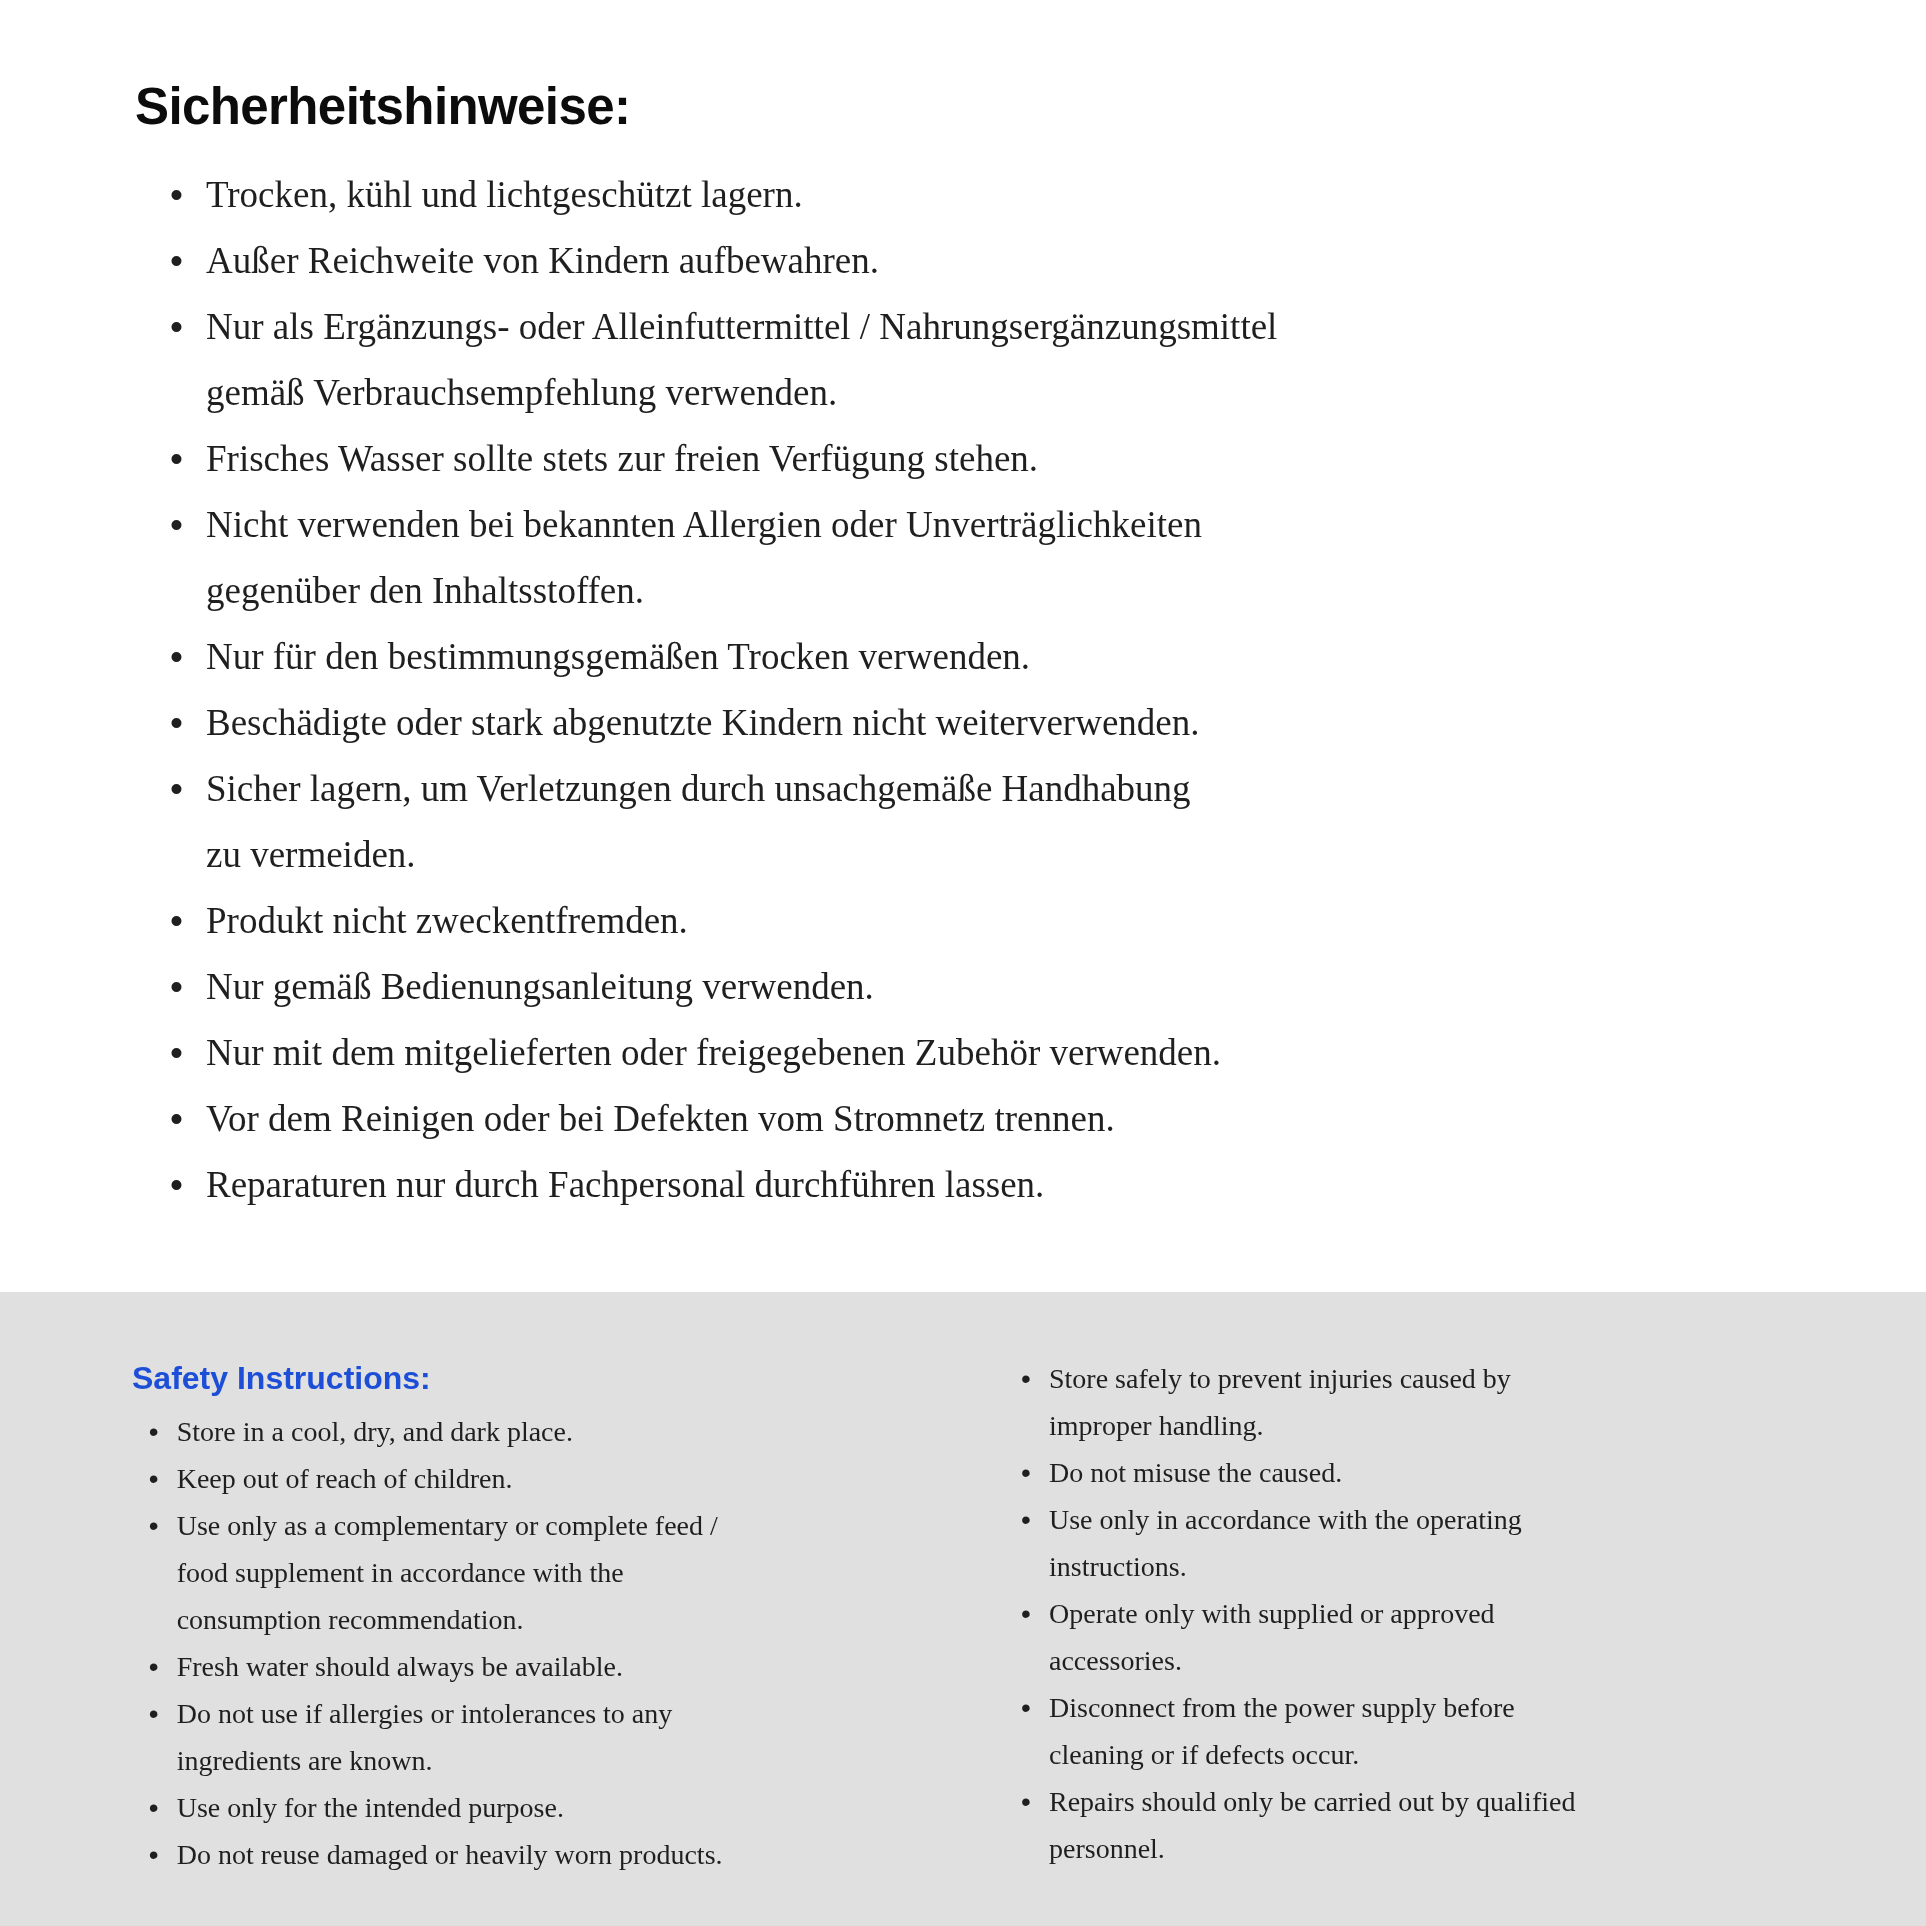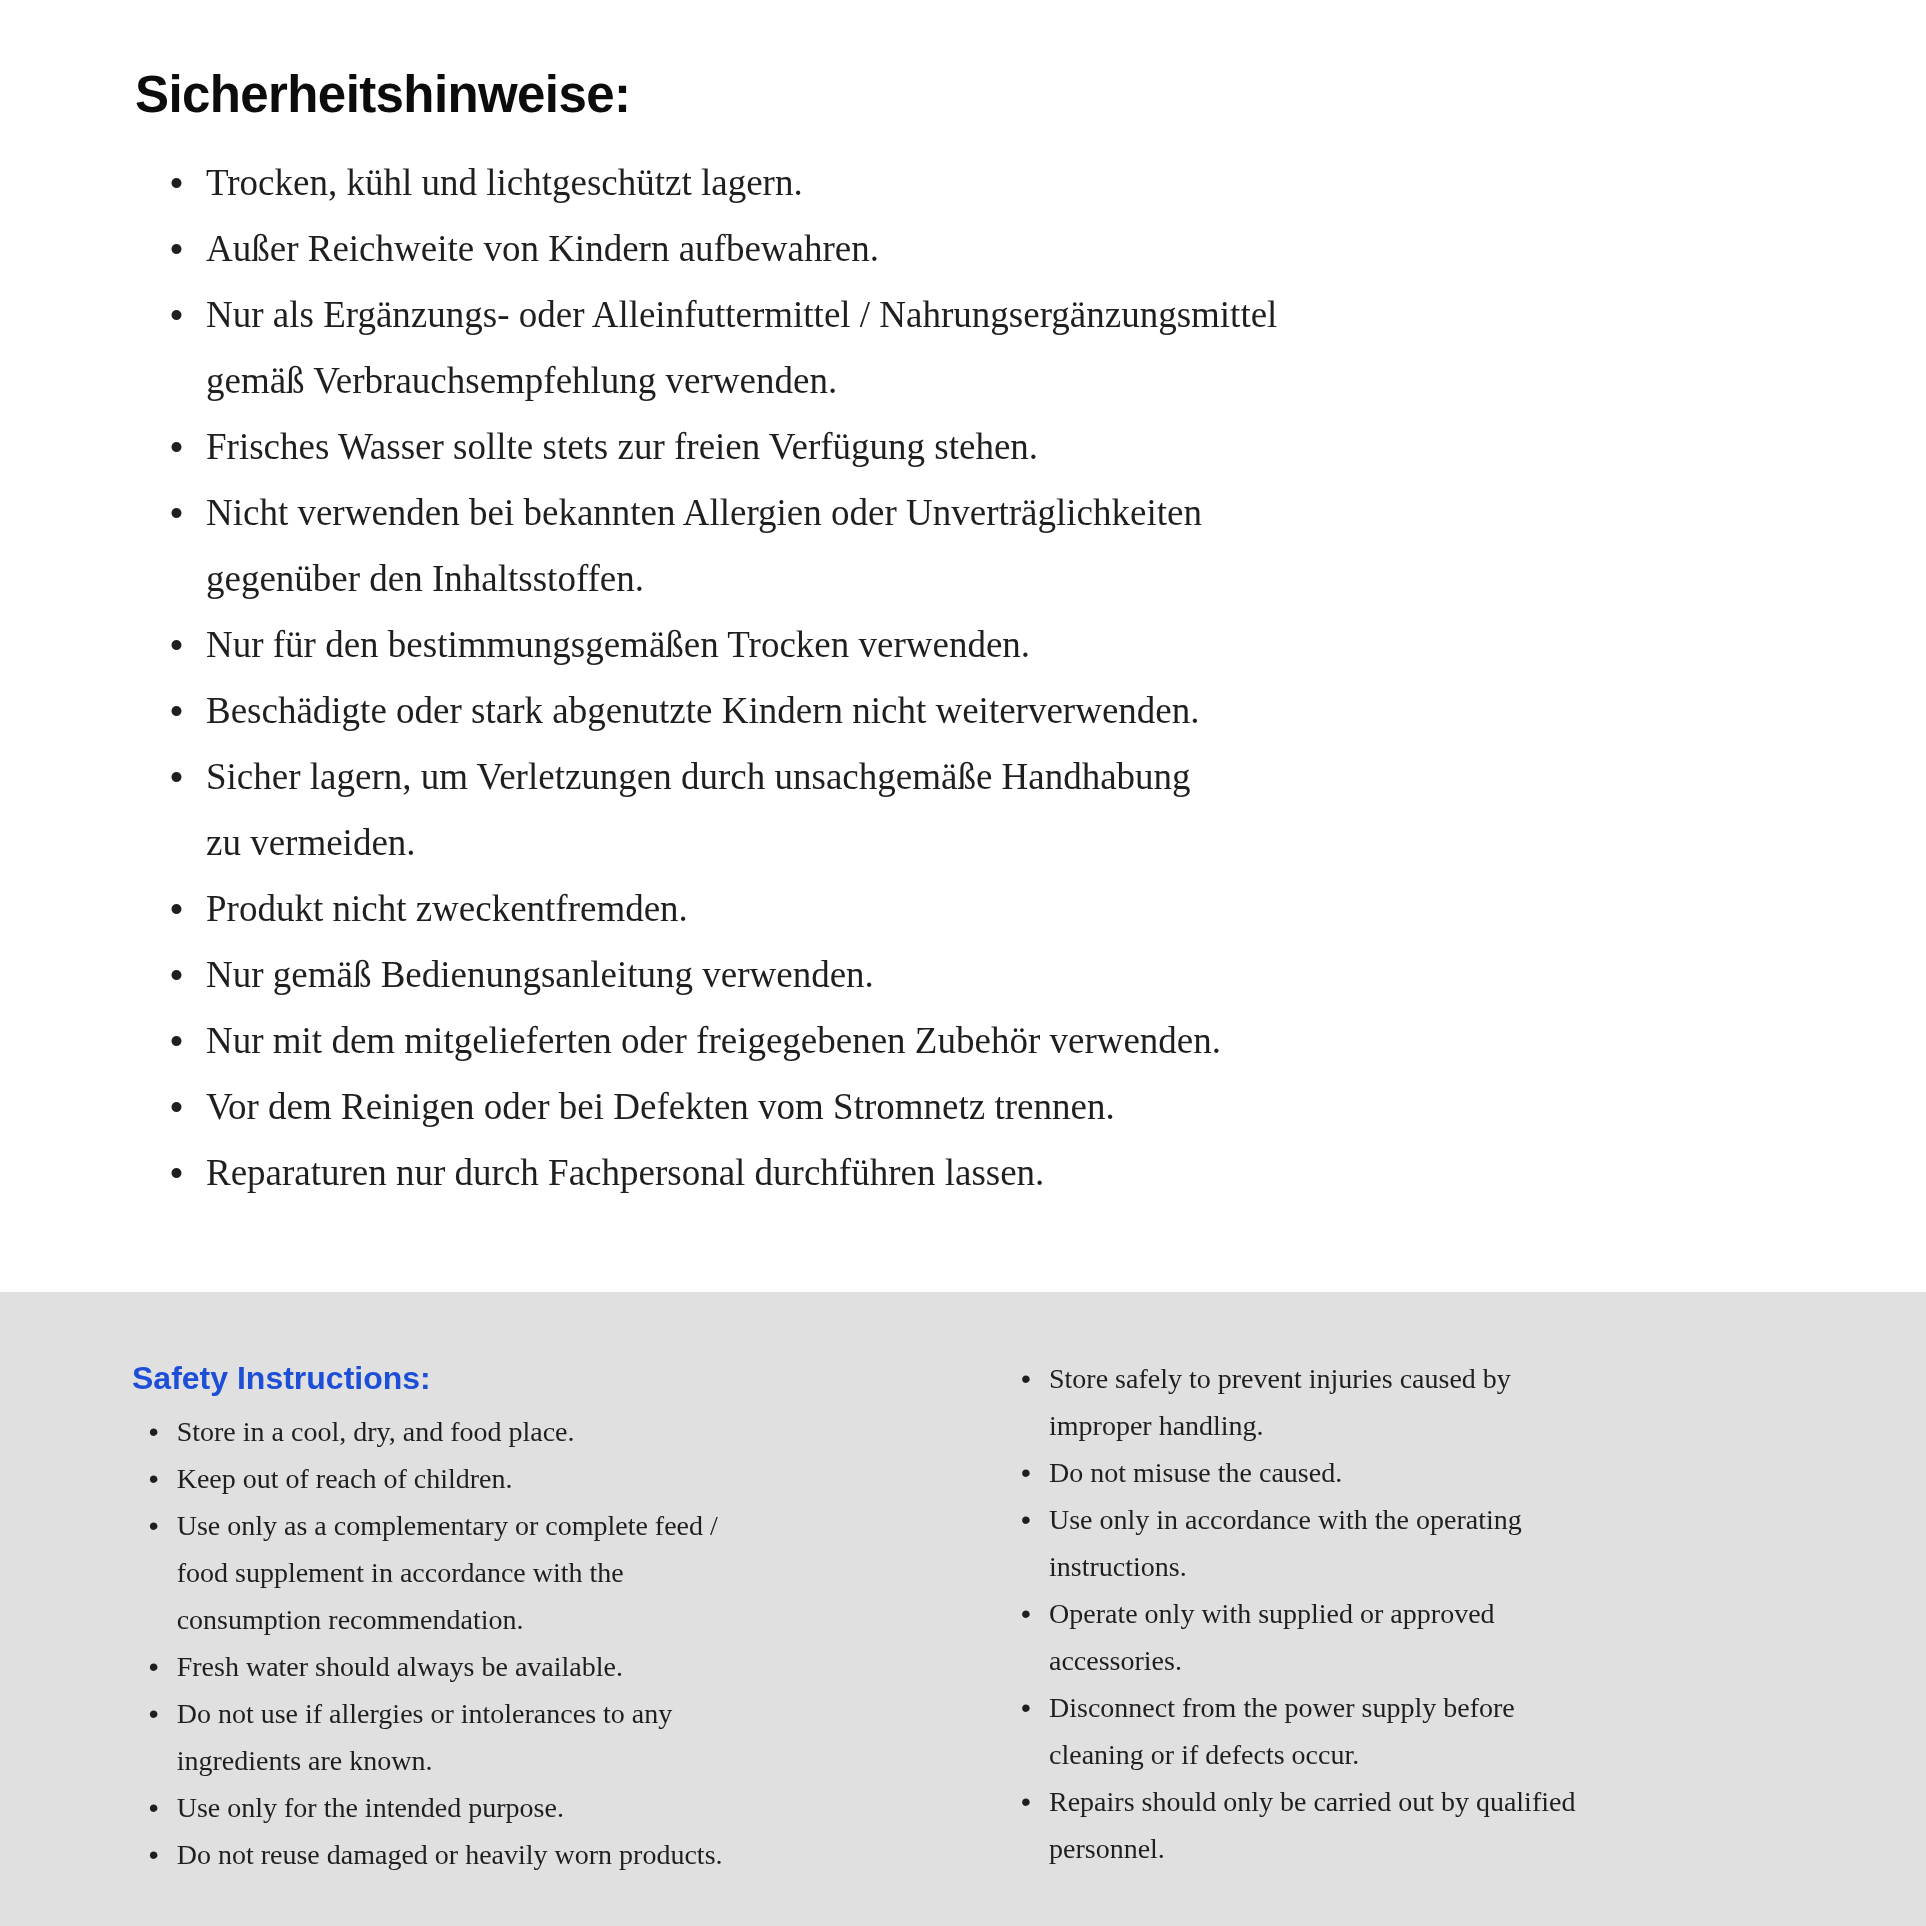--- a/index.html
+++ b/index.html
@@ -12,20 +12,21 @@
     height: 1926px;
     background: #ffffff;
     overflow: hidden;
     font-family: "Liberation Sans", "DejaVu Sans", sans-serif;
     color: #1d1d1d;
   }
 
   
   .de-section {
     padding: 65px 77px 0 135px;
+    margin-top: 12px;
   }
   .de-title {
     margin: 0 0 24.4px 0;
     font-size: 51px;
     line-height: 1.18;
     font-weight: 700;
     color: #0c0c0c;
     letter-spacing: -0.6px;
   }
   .de-list {
@@ -170,21 +171,21 @@
 
   <section class="en-panel">
     <div class="en-grid">
 
       <div class="en-col-left">
         <h2 class="en-title">Safety Instructions:</h2>
         <ul class="en-list">
 
             <li class="b-item">
               <span class="bullet">•</span>
-              <span class="item-text">Store in a cool, dry, and food place.</span>
+              <span class="item-text">Store in a cool, dry, and dark place.</span>
             </li>
 
             <li class="b-item">
               <span class="bullet">•</span>
               <span class="item-text">Keep out of reach of children.</span>
             </li>
 
             <li class="b-item">
               <span class="bullet">•</span>
               <span class="item-text">Use only as a complementary or complete feed /

